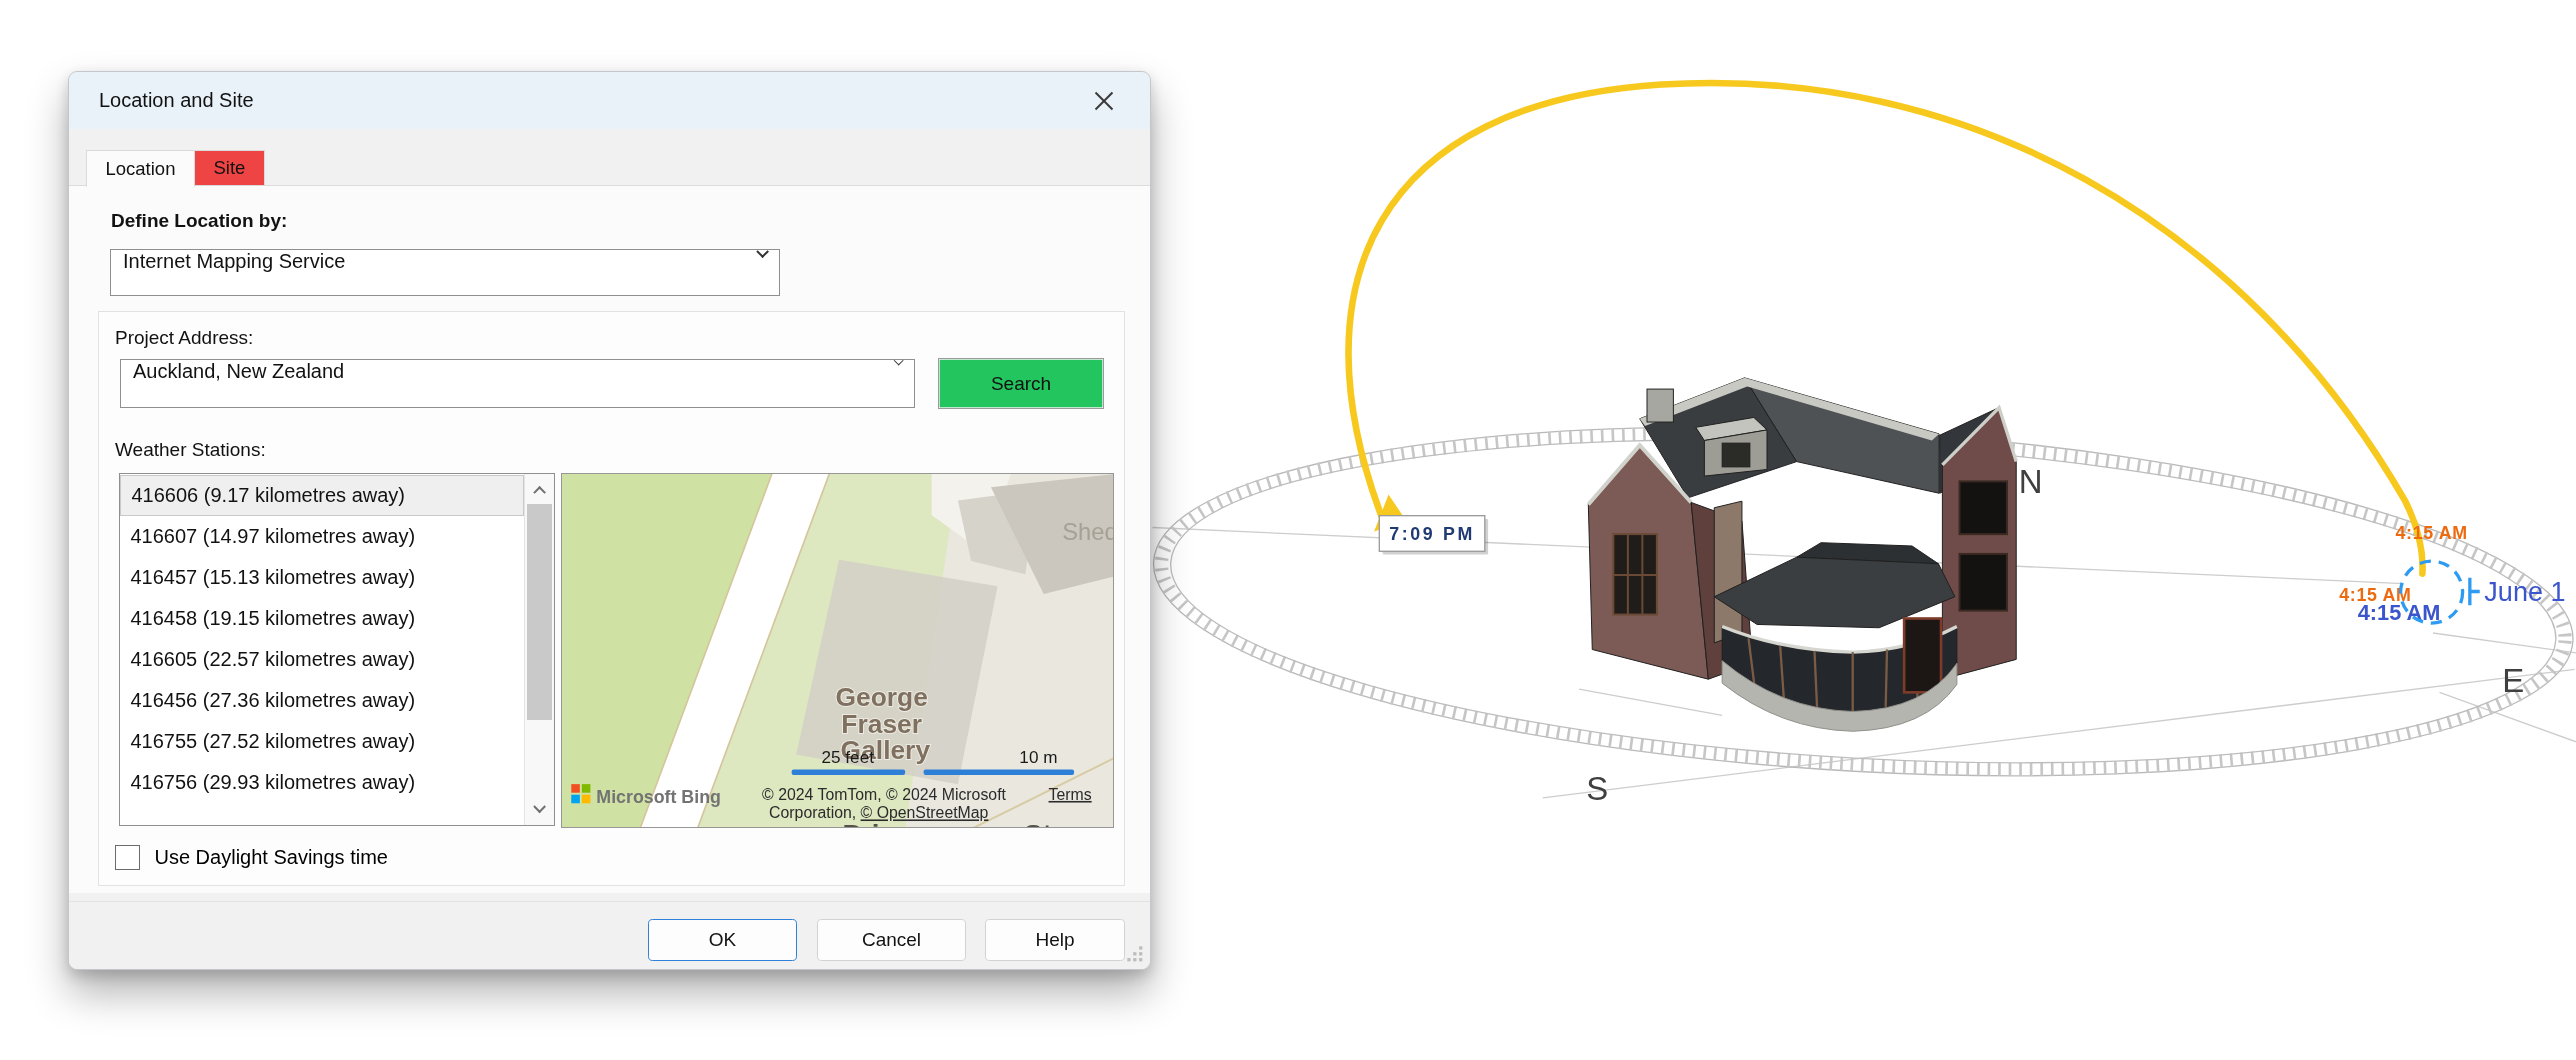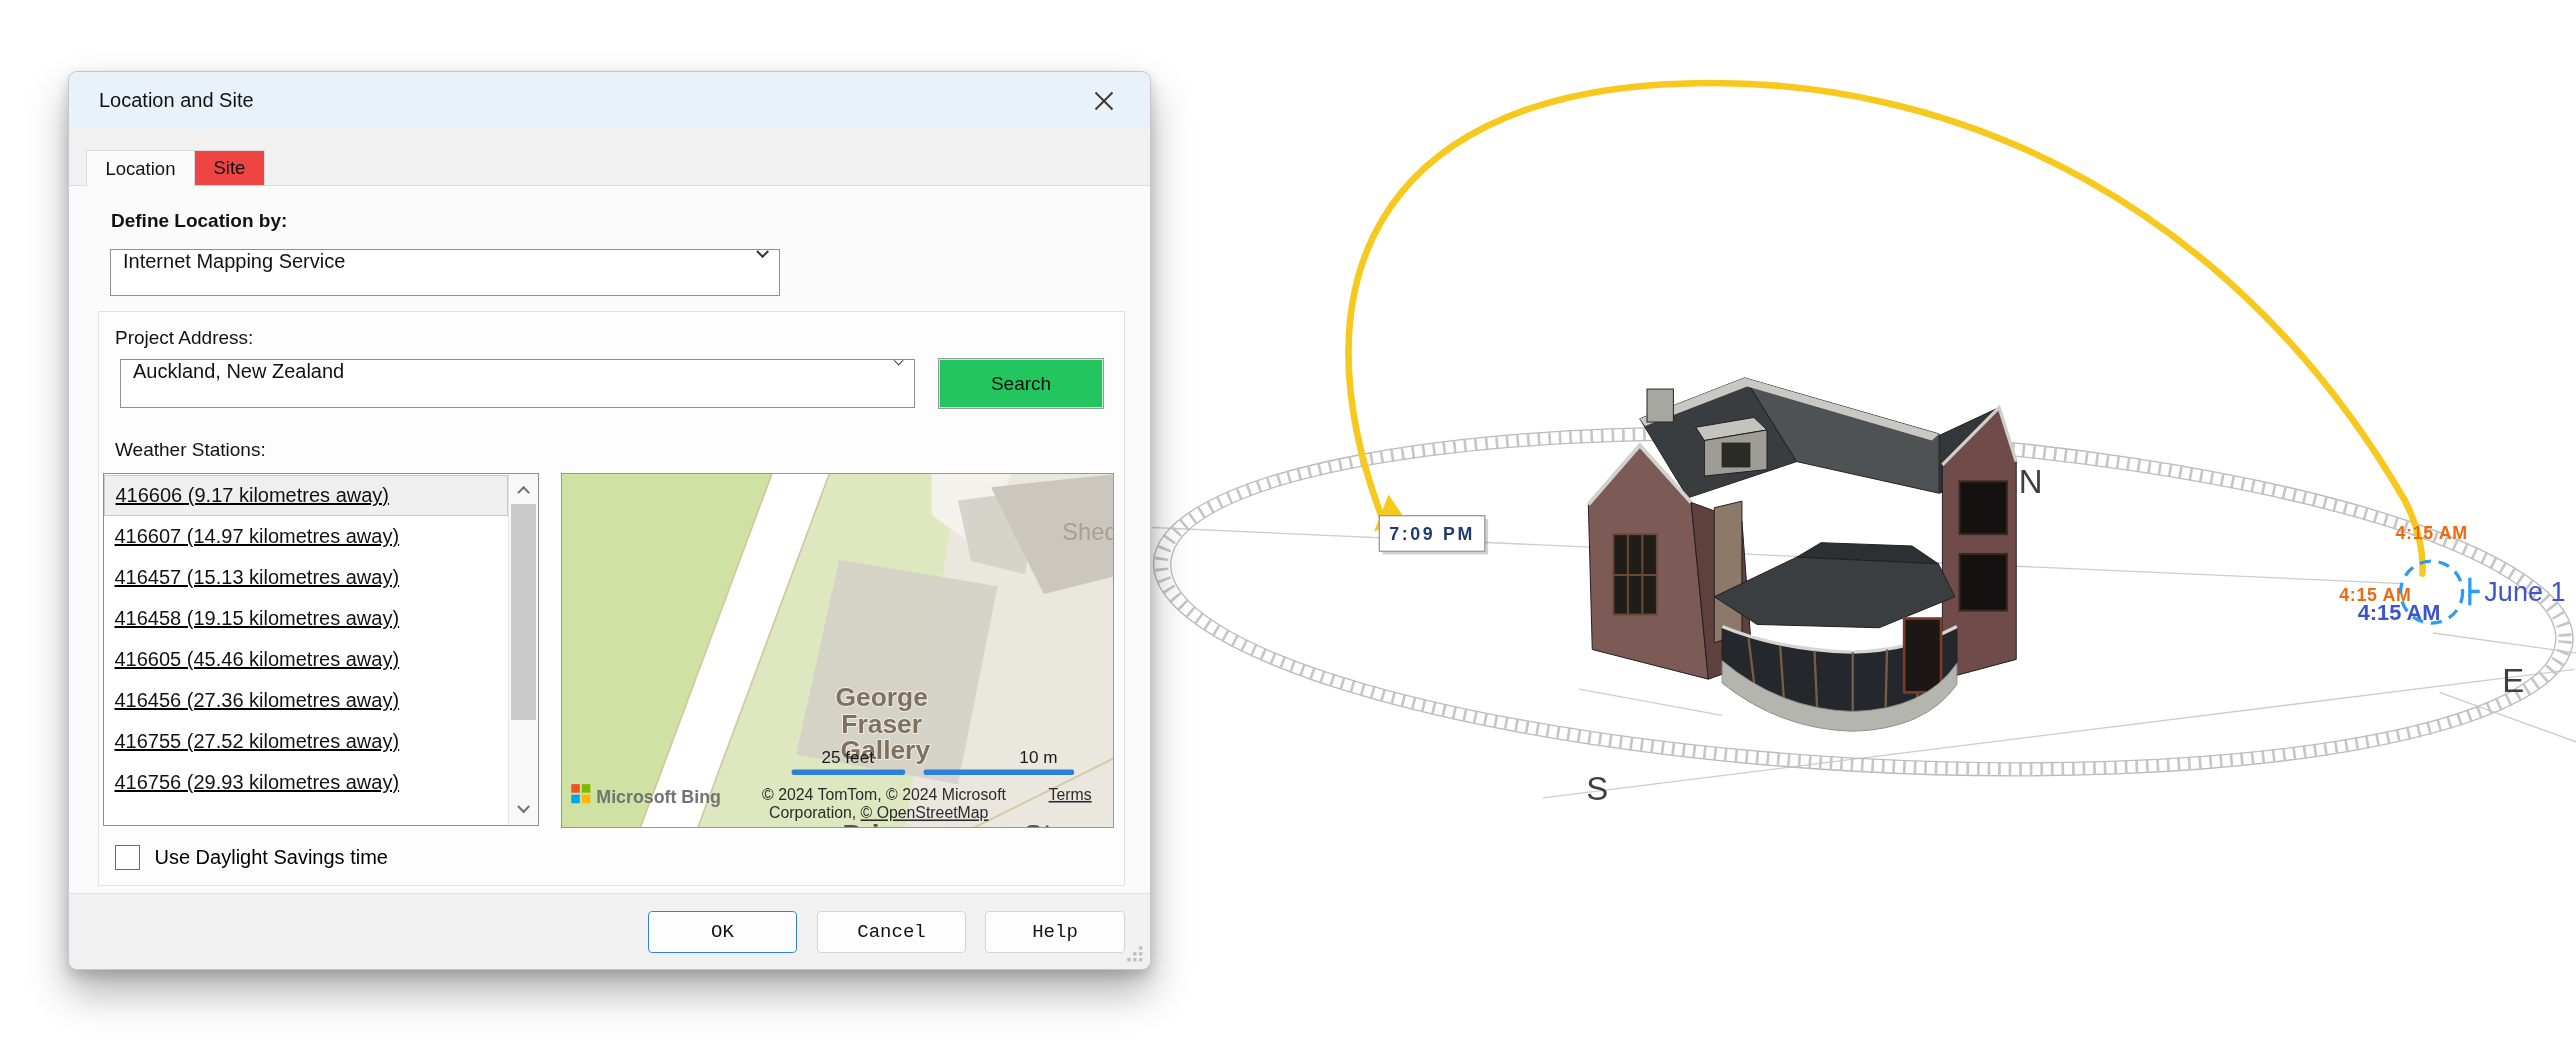--- a/index.html
+++ b/index.html
@@ -41,43 +41,43 @@
           transform:rotate(45deg) translate(-2px,-2px); }
 
   .groupbox { position:absolute; left:29px; top:125px; width:1027px; height:575px;
               background:#fdfdfd; border:0.7px solid #e2e2e2; }
 
   .search-btn { position:absolute; left:839px; top:46px; width:166px; height:51px;
                 background:#22c55e; border:0.7px solid #9b9b9b; font-size:19px; color:#121212;
                 display:flex; align-items:center; justify-content:center; cursor:pointer;
                 box-shadow:inset 0 0 0 0.7px #f5f5f5; }
 
-  .wlist { position:absolute; left:4px; top:161px; width:436px; height:353px;
-           background:#fff; border:0.7px solid #8f8f8f; display:flex;text-decoration:underline; }
+  .wlist { position:absolute; left:20px; top:161px; width:436px; height:353px;
+           background:#fff; border:0.7px solid #8f8f8f; display:flex; }
   .wrows { width:405px; padding-top:1.3px; }
   .wrow { height:41px; display:flex; align-items:center; padding-left:10.5px; font-size:20px;
           color:#121212; white-space:nowrap; cursor:default; }
   .wrow.selected { background:#efefef; border:0.7px solid #c9c9c9; }
   .wscroll { width:30px; background:#f8f8f8; border-left:0.7px solid #e4e4e4; position:relative; }
   .warrow { position:absolute; left:0; width:100%; height:29px; display:flex; align-items:center;
             justify-content:center; cursor:pointer; }
   .warrow .chev { border-color:#6f6f6f; border-width:2px; }
   .warrow.up { top:0; } .warrow.up .chev { transform:rotate(-135deg) translate(-2.6px,-2.6px); }
   .warrow.down { bottom:0; } .warrow.down .chev { transform:rotate(45deg) translate(-2.6px,-2.6px); }
   .wthumb { position:absolute; left:2px; right:2px; top:30px; height:216px; background:#c9c9c9; }
 
   .mapbox { position:absolute; left:462px; top:161px; width:553px; height:355px;
             border:0.7px solid #979797; overflow:hidden; background:#eae7df; }
 
   .checkrow { position:absolute; left:16px; top:533px; display:flex; align-items:center; }
   .checkbox { width:25px; height:25px; background:#fff; border:1.3px solid #6b6b6b; }
   .checklabel { margin-left:14.5px; font-size:20px; color:#000000; }
 
-  .footer { position:absolute; left:0; right:0; bottom:0; height:76px; background:#f1f1f1;
-            border-top:0.7px solid #e2e2e2; border-radius:0 0 8.6px 8.6px;font-family:Liberation Mono, monospace; }
+  .footer { position:absolute; left:0; right:0; bottom:0; height:68px; background:#f1f1f1;
+            border-top:0.7px solid #e2e2e2; border-radius:0 0 8.6px 8.6px; }
   .btn { position:absolute; top:17px; height:42px; background:#fdfdfd; border:0.7px solid #d2d2d2;
          border-radius:4.6px; font-size:19px; color:#121212; display:flex; align-items:center;
          justify-content:center; cursor:pointer; }
   .btn.ok { left:579px; width:149px; border:1.3px solid #2f80d9; }
   .btn.cancel { left:748px; width:149px; }
   .btn.help { left:916px; width:140px; }
   .grip { position:absolute; right:6.6px; bottom:6.6px; }
 </style>
 </head>
 <body>
@@ -213,21 +213,21 @@
         </div>
 
         <div class="lbl" style="left:16px; top:127px;">Weather Stations:</div>
 
         <div class="wlist">
           <div class="wrows">
             <div class="wrow selected">416606 (9.17 kilometres away)</div>
             <div class="wrow">416607 (14.97 kilometres away)</div>
             <div class="wrow">416457 (15.13 kilometres away)</div>
             <div class="wrow">416458 (19.15 kilometres away)</div>
-            <div class="wrow">416605 (45.46 kilometres away)</div>
+            <div class="wrow">416605 (22.57 kilometres away)</div>
             <div class="wrow">416456 (27.36 kilometres away)</div>
             <div class="wrow">416755 (27.52 kilometres away)</div>
             <div class="wrow">416756 (29.93 kilometres away)</div>
           </div>
           <div class="wscroll">
             <div class="warrow up">
                 <span class="chev"></span>
               </div>
             <div class="wthumb"></div>
             <div class="warrow down">

